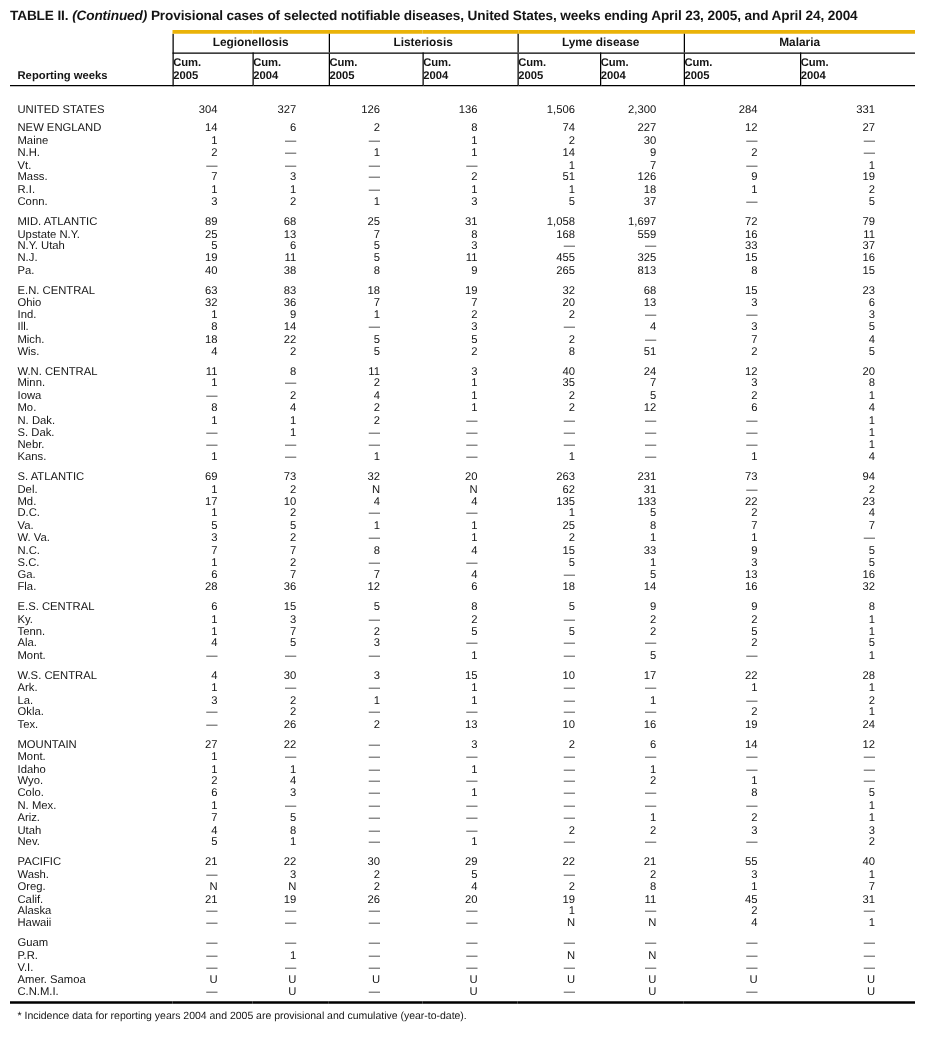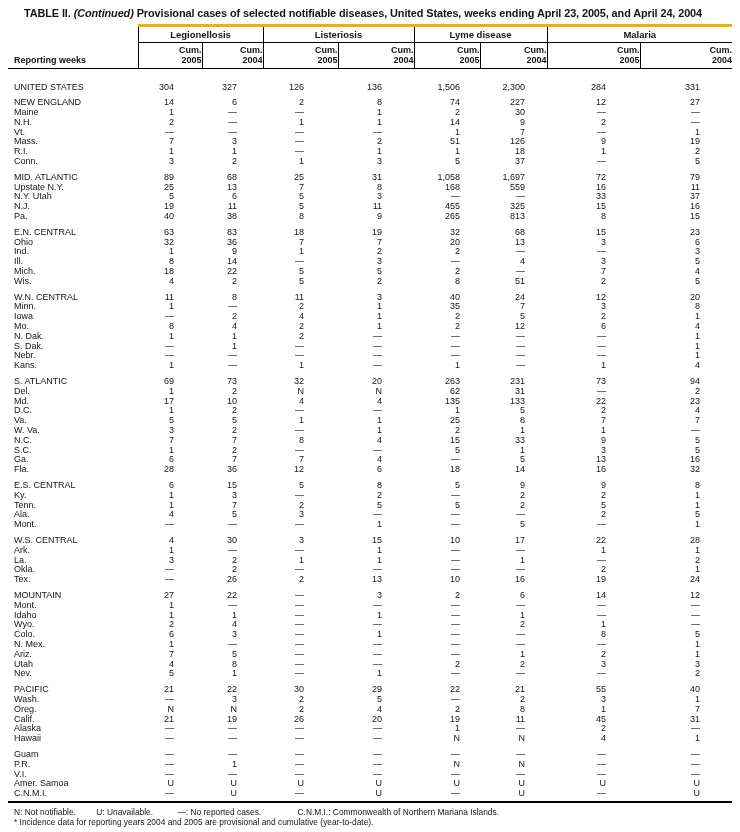--- a/index.html
+++ b/index.html
@@ -5,21 +5,21 @@
   html, body { margin: 0; padding: 0; background: #ffffff; }
   body {
     width: 740px; height: 832px;
     color: #141414;
     font-family: "Liberation Sans", sans-serif;
     -webkit-font-smoothing: antialiased;
   }
   .page { padding: 7px 8px 0 8px; }
 
   
-  .title { font-size: 10.9px; line-height: 12.5px; font-weight: bold; letter-spacing: -0.1px; margin-left: 16px; }
+  .title { font-size: 10.9px; line-height: 12.5px; font-weight: bold; letter-spacing: -0.1px; }
   .title .seg { font-weight: bold; }
   .title .cont { font-style: italic; margin: 0 3px; }
   .title .pfx { margin-right: 0; }
 
   
   table.main {
     border-collapse: collapse;
     table-layout: fixed;
     width: 724px;
     margin-top: 4px;
@@ -42,21 +42,21 @@
   th.group {
     font-size: 9.5px; line-height: 11px;
     text-align: center;
     padding: 2px 0 2px 0;
     border-top: 3px solid #eab308;
     border-bottom: 1px solid #000;
   }
   th.group.bl { border-left: 1px solid #000; }
   th.cum {
     font-size: 9px; line-height: 10px;
-    text-align: right;
+    text-align: left;
     padding: 2px 0 3px 0;
     border-bottom: 1px solid #000;
   }
   th.cum.bl { border-left: 1px solid #000; }
 
   tbody td {
     font-size: 9px;
     line-height: 9.8px;
     padding: 0;
     white-space: nowrap;
@@ -881,22 +881,16 @@
           <td class="val">U</td>
           <td class="val">—</td>
           <td class="val">U</td>
           <td class="val">—</td>
           <td class="val">U</td>
         </tr>
       </tbody>
   </table>
 
   <div class="footnotes">
-    <div class="legend">
-      <span class="g1">N: Not notifiable.</span>
-      <span class="g2">U: Unavailable.</span>
-      <span class="g3">—: No reported cases.</span>
-      <span class="g4">C.N.M.I.: Commonwealth of Northern Mariana Islands.</span>
-    </div>
     <div>* Incidence data for reporting years 2004 and 2005 are provisional and cumulative (year-to-date).</div>
   </div>
 
 </div>
 
 </body></html>

